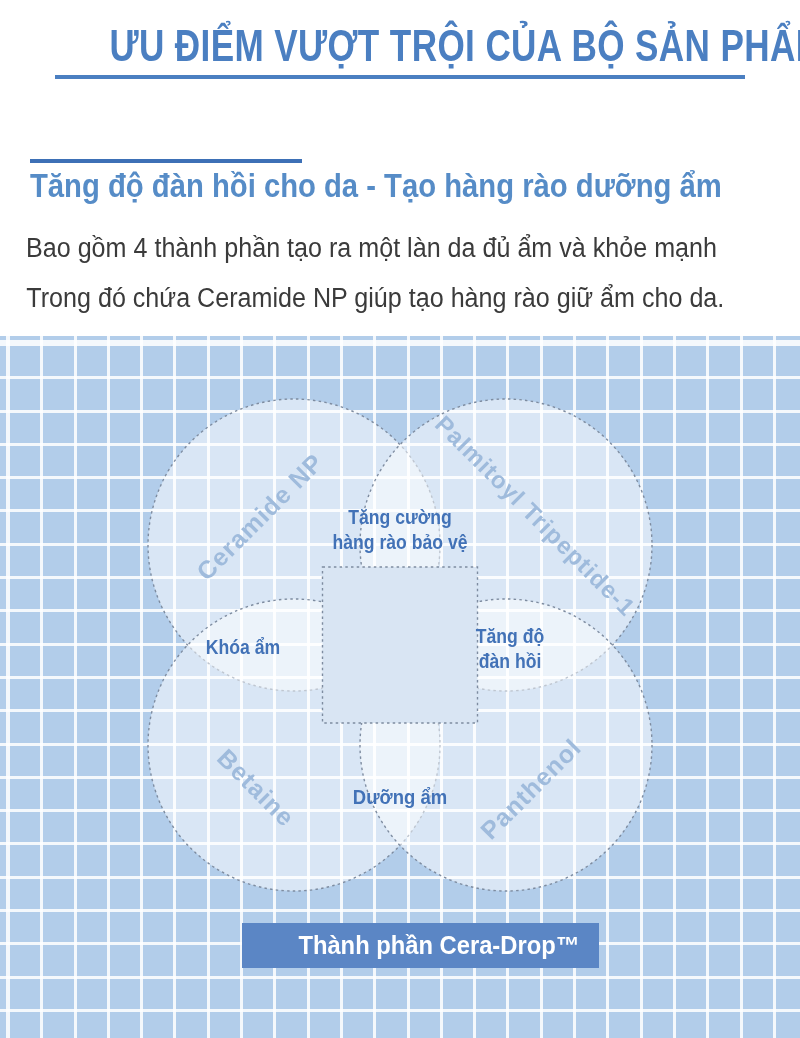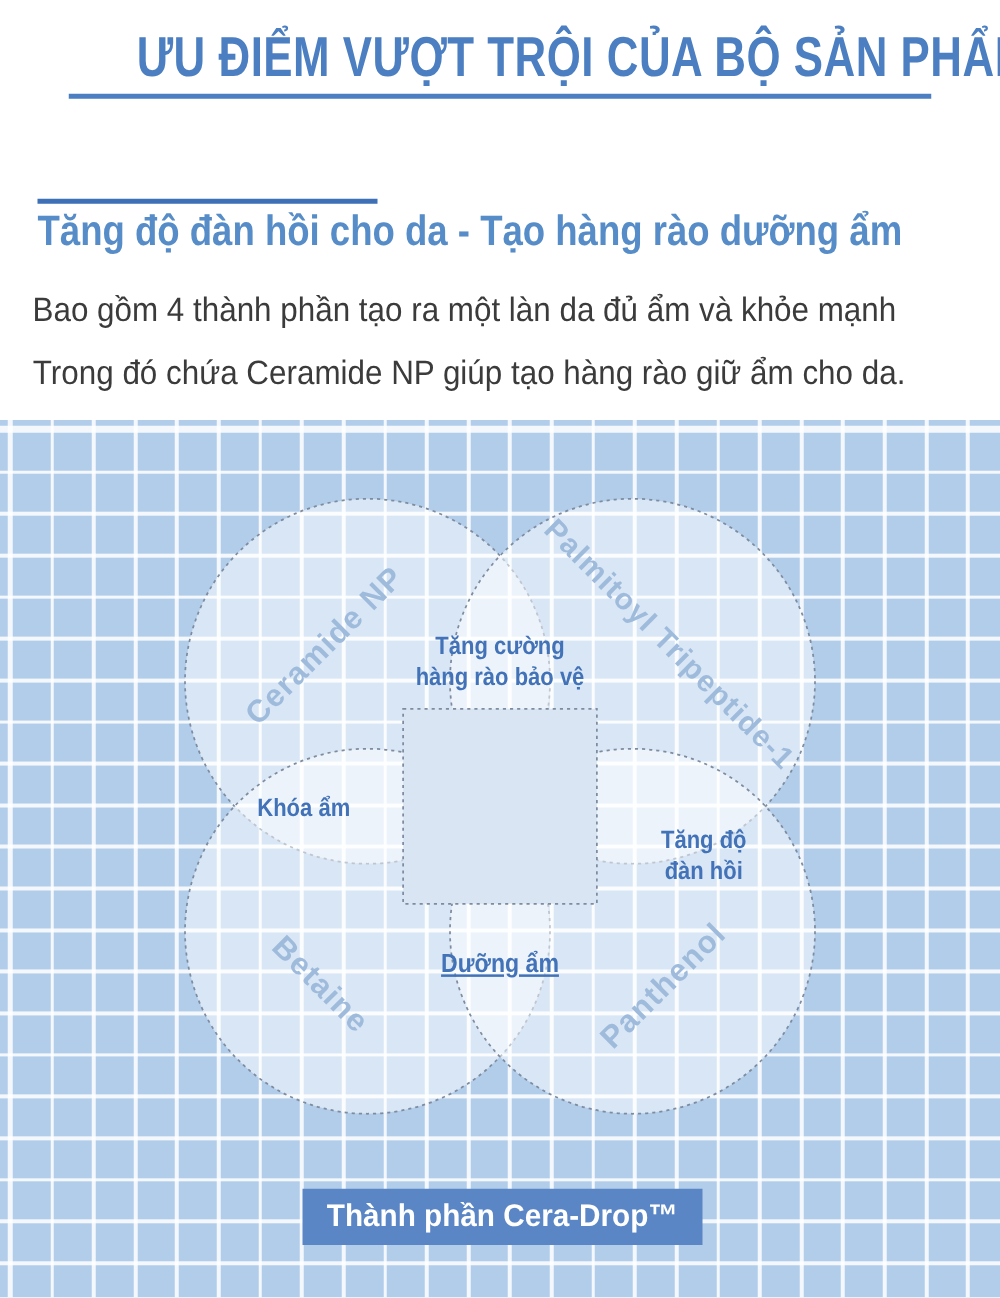--- a/index.html
+++ b/index.html
@@ -60,22 +60,22 @@
   }
   .benefit .line { display:block; transform:scaleX(0.88); transform-origin:center; white-space:nowrap; }
 
   .center-label { position:absolute; left:400px; top:313px; transform:translate(-50%,-50%); }
   .center-label .cond {
     font-size:37px; font-weight:800; color:#1d1d1d; letter-spacing:-0.5px;
     transform:scaleX(0.78); transform-origin:center;
   }
 
   .caption-banner {
-    position:absolute; left:242px; top:615px; width:320px; height:45px;
-    background:#5b86c5; display:flex; align-items:center; justify-content:center;
+    position:absolute; left:242px; top:587px; width:320px; height:45px;
+    background:#5b86c5; display:flex; align-items:center; justify-content:center;padding-left:37px;
   }
   .caption-banner .cond { font-size:25px; font-weight:bold; color:#ffffff; transform:scaleX(0.95); }
 </style>
 </head>
 <body>
 
 <div class="page">
 
   <div class="main-title">
     <span class="cond">ƯU ĐIỂM VƯỢT TRỘI CỦA BỘ SẢN PHẨM M4</span>
@@ -114,26 +114,26 @@
 
     <div class="benefit" style="left:400px; top:194px;">
       <span class="line">Tăng cường</span>
       <span class="line">hàng rào bảo vệ</span>
     </div>
 
     <div class="benefit" style="left:243px; top:311px;">
       <span class="line">Khóa ẩm</span>
     </div>
 
-    <div class="benefit" style="left:563px; top:313px;margin-top:36px;">
+    <div class="benefit" style="left:510px; top:313px;">
       <span class="line">Tăng độ</span>
       <span class="line">đàn hồi</span>
     </div>
 
-    <div class="benefit" style="left:400px; top:435px; font-size:21px;text-decoration:underline;">
+    <div class="benefit" style="left:400px; top:460px; font-size:21px;">
       <span class="line">Dưỡng ẩm</span>
     </div>
 
 
     <div class="caption-banner">
       <span class="cond">Thành phần Cera-Drop™</span>
     </div>
 
   </div>
 </div>

